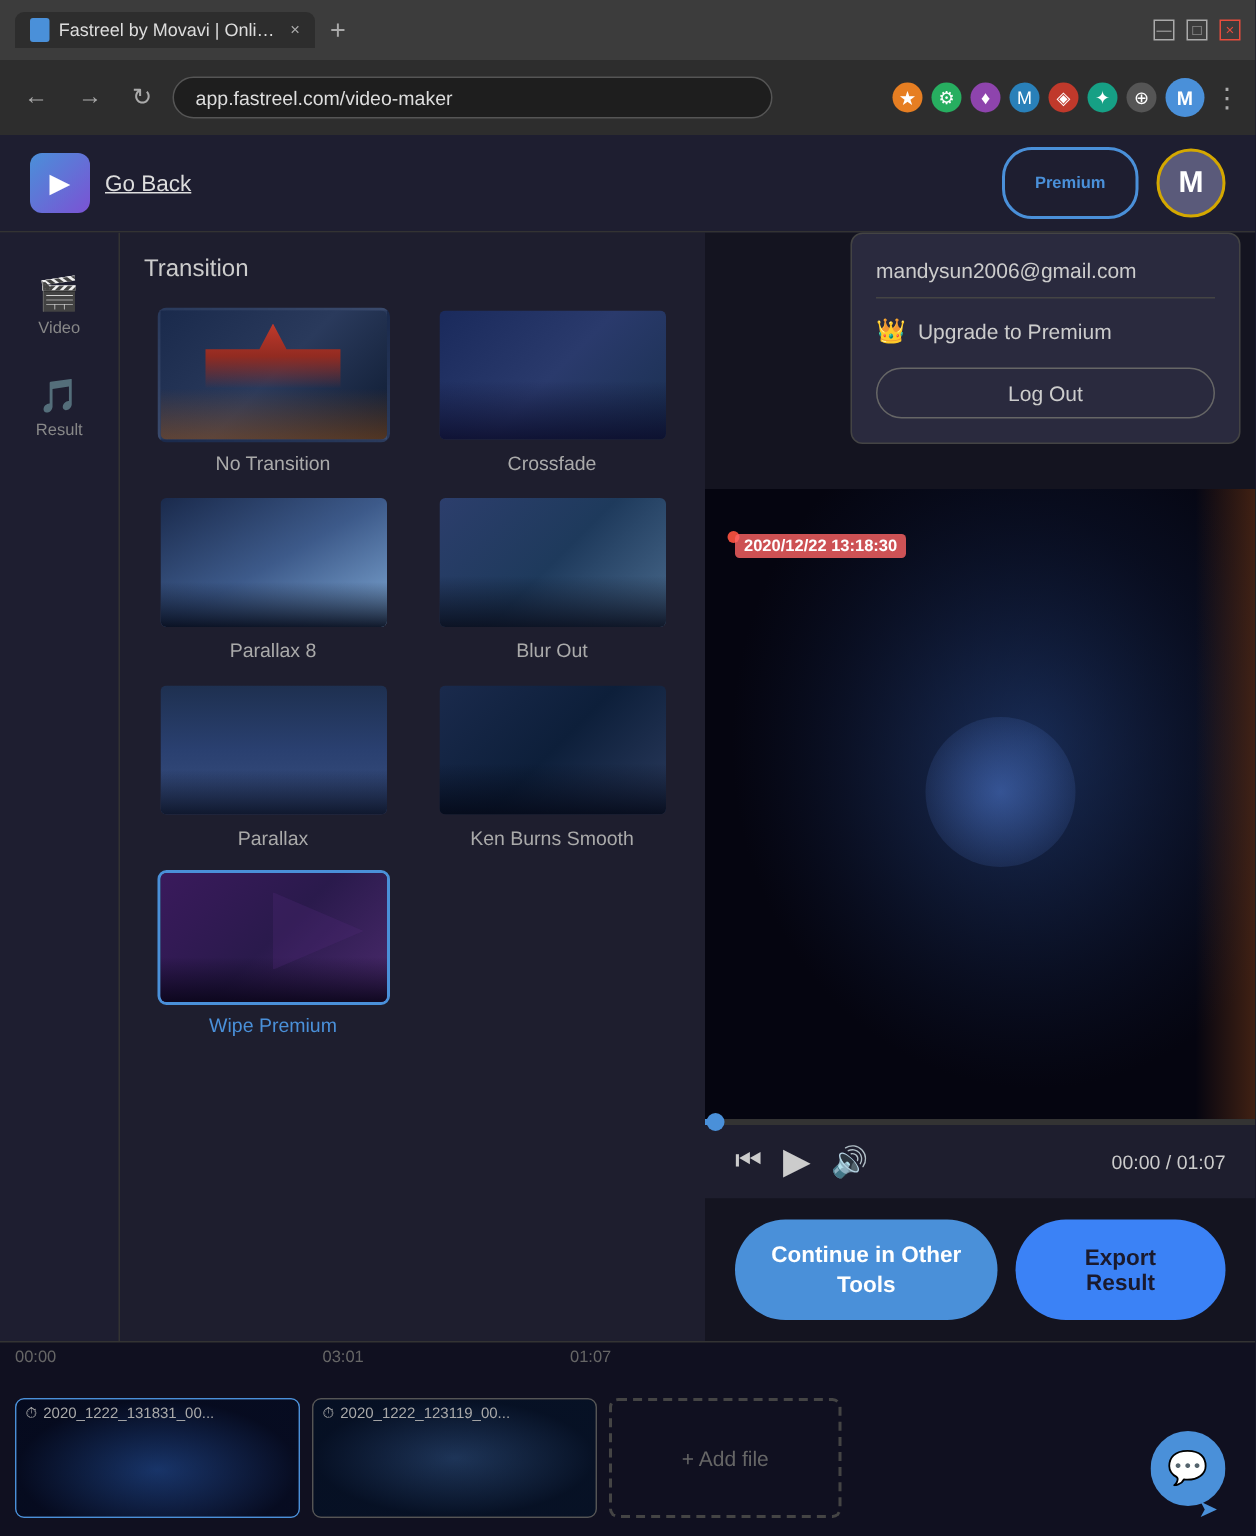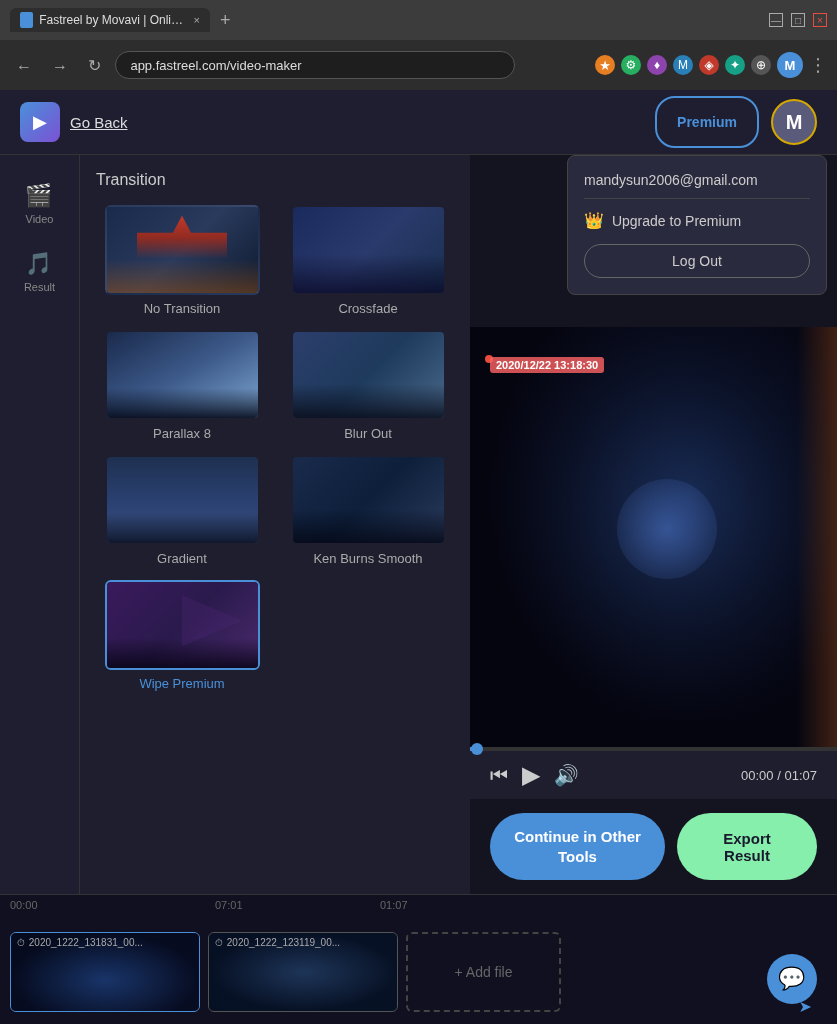--- a/index.html
+++ b/index.html
@@ -163,21 +163,21 @@
       display: flex;
       align-items: center;
       gap: 12px;
     }
     .premium-btn {
       border: 2px solid #4a90d9;
       background: transparent;
       color: #4a90d9;
       padding: 16px 20px;
       border-radius: 20px;
-      font-size: 14px;
+      font-size: 11px;
       font-weight: bold;
       cursor: pointer;
     }
     .profile-avatar {
       width: 46px; height: 46px;
       background: #5a5a7a;
       border-radius: 50%;
       display: flex; align-items: center; justify-content: center;
       color: #fff;
       font-size: 20px;
@@ -425,21 +425,21 @@
       border-radius: 50px;
       padding: 14px 20px;
       font-size: 15px;
       font-weight: bold;
       cursor: pointer;
       min-width: 140px;
       text-align: center;
       line-height: 1.3;
     }
     .export-btn {
-      background: #86efac;
+      background: #3b82f6;
       color: #1a1a2e;
       border: none;
       border-radius: 50px;
       padding: 14px 28px;
       font-size: 15px;
       font-weight: bold;
       cursor: pointer;
       min-width: 140px;
     }
 
@@ -671,21 +671,21 @@
           </div>
           <span class="transition-label">Blur Out</span>
         </div>
 
         <div class="transition-item">
           <div class="transition-thumb">
             <div style="width:100%;height:100%;background:linear-gradient(to bottom,#1e3050,#2a4070,#3a5080);">
               <div style="position:absolute;bottom:0;left:0;right:0;height:35%;background:linear-gradient(to top,rgba(5,10,25,0.8),transparent);"></div>
             </div>
           </div>
-          <span class="transition-label">Gradient</span>
+          <span class="transition-label">Parallax</span>
         </div>
 
         <div class="transition-item">
           <div class="transition-thumb">
             <div style="width:100%;height:100%;background:linear-gradient(135deg,#1a2a4c,#0d1f3a,#2a3a5c);">
               <div style="position:absolute;bottom:0;left:0;right:0;height:40%;background:linear-gradient(to top,rgba(5,10,25,0.9),transparent);"></div>
             </div>
           </div>
           <span class="transition-label">Ken Burns Smooth</span>
         </div>
@@ -733,21 +733,21 @@
       <div class="action-buttons">
         <button class="continue-btn" style="background:#4a90d9;">Continue in Other Tools</button>
         <button class="export-btn">Export Result</button>
       </div>
     </div>
   </div>
 
   <div class="timeline">
     <div class="timeline-ruler">
       <span class="ruler-mark" style="left:10px;">00:00</span>
-      <span class="ruler-mark" style="left:215px;">07:01</span>
+      <span class="ruler-mark" style="left:215px;">03:01</span>
       <span class="ruler-mark" style="left:380px;">01:07</span>
     </div>
     <div class="timeline-tracks">
 
       <div class="timeline-clip clip1">
         <div class="clip1-thumb" style="width:100%;height:100%;"></div>
         <div class="clip-label">
           <span>⏱</span>
           <span>2020_1222_131831_00...</span>
         </div>

